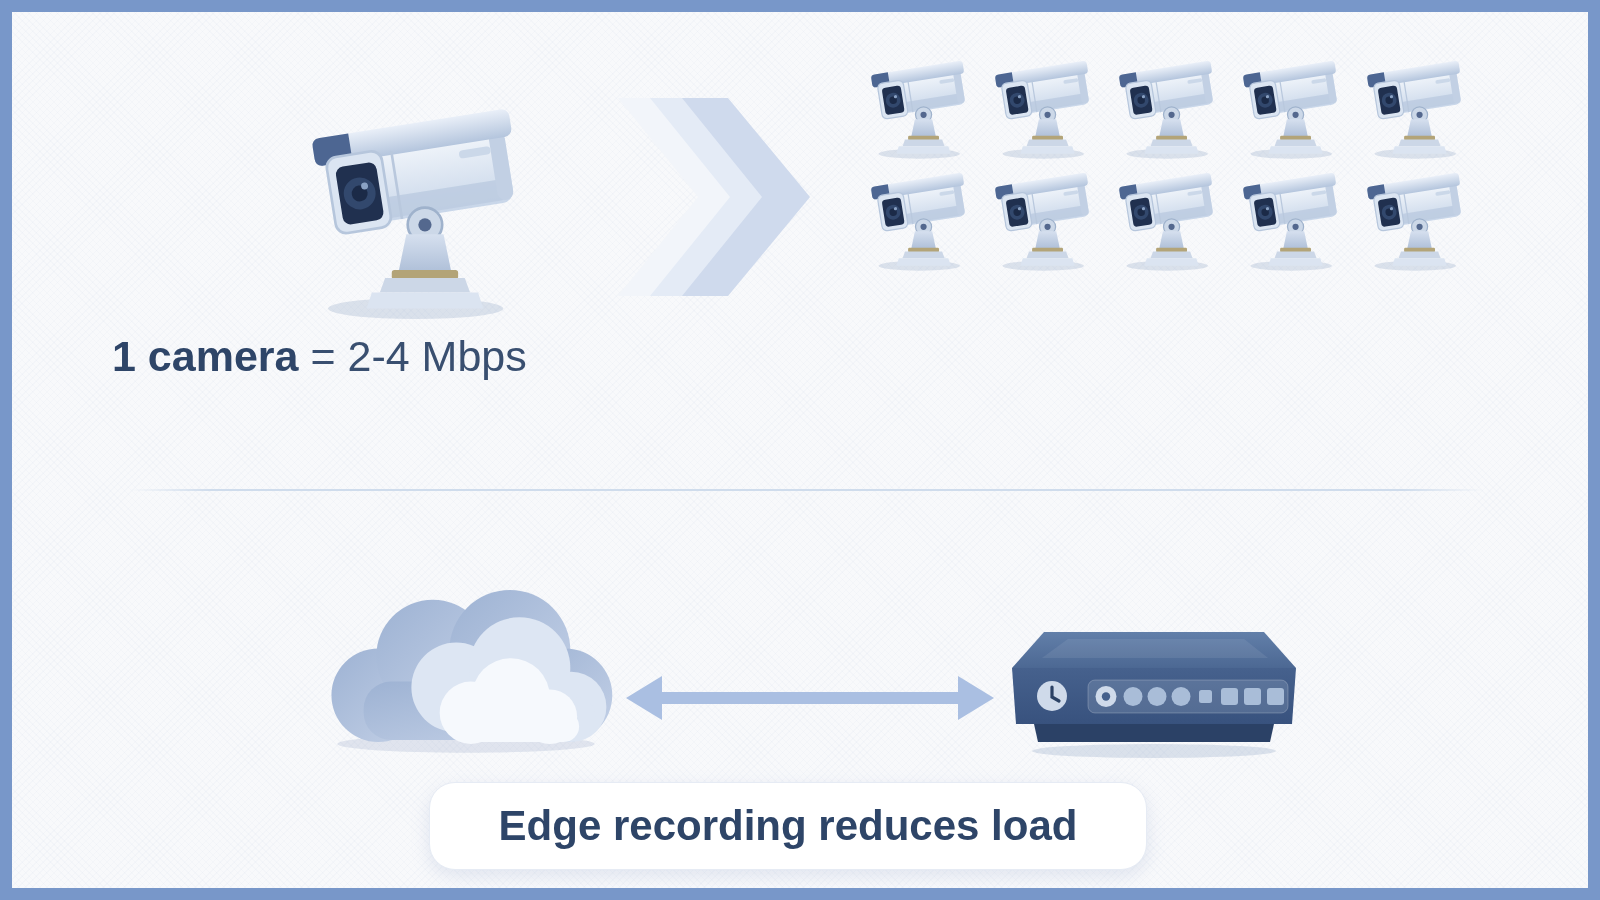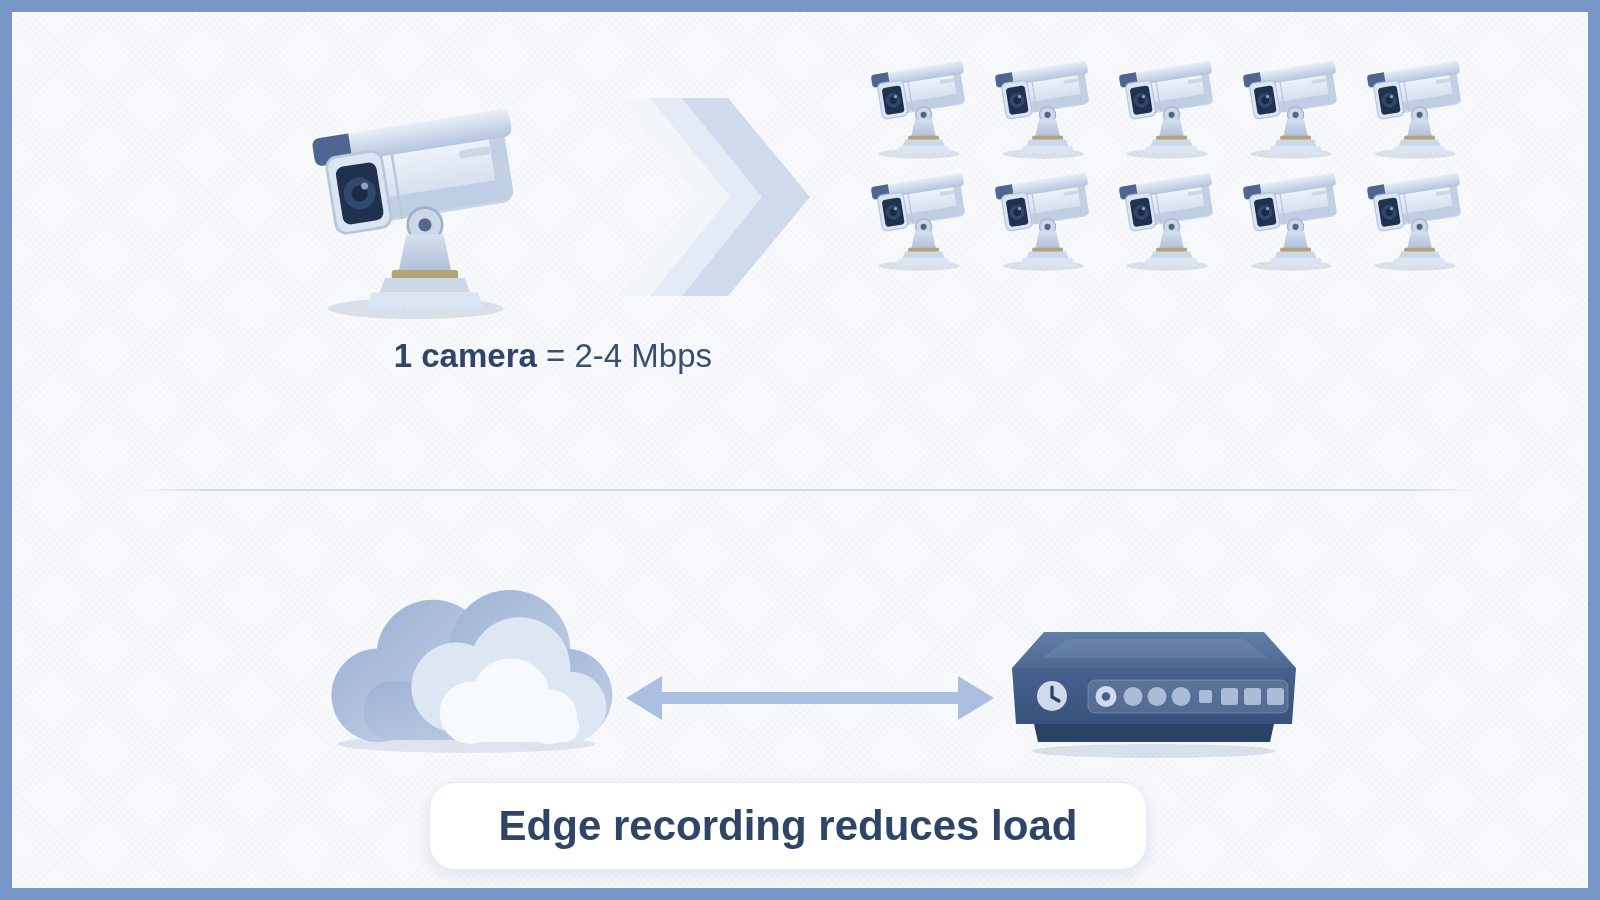--- a/index.html
+++ b/index.html
@@ -36,22 +36,22 @@
     display:grid;
     grid-template-columns:repeat(5,124px);
     grid-auto-rows:112px;
   }
   .grid-cam{width:124px;height:112px;position:relative;}
   .grid-cam svg{position:absolute;left:0;top:0;width:136px;height:124px;overflow:visible;}
 
   .bw-label{
     top:316px;height:56px;
     color:var(--text,#2e4568);
-    font-size:33px;line-height:56px;
-    text-align:right;white-space:nowrap;
+    font-size:43px;line-height:56px;
+    text-align:left;white-space:nowrap;
   }
   .bw-label .b{font-weight:700;}
   .bw-label .r{font-weight:400;opacity:.94;}
   .label-single{left:100px;width:600px;}
   .label-multi{left:846px;width:600px;}
 
   
   .divider{
     left:118px;top:477px;width:1354px;height:2px;
     background:linear-gradient(90deg,transparent,var(--divider,#cfdcec) 6%,var(--divider,#cfdcec) 94%,transparent);

